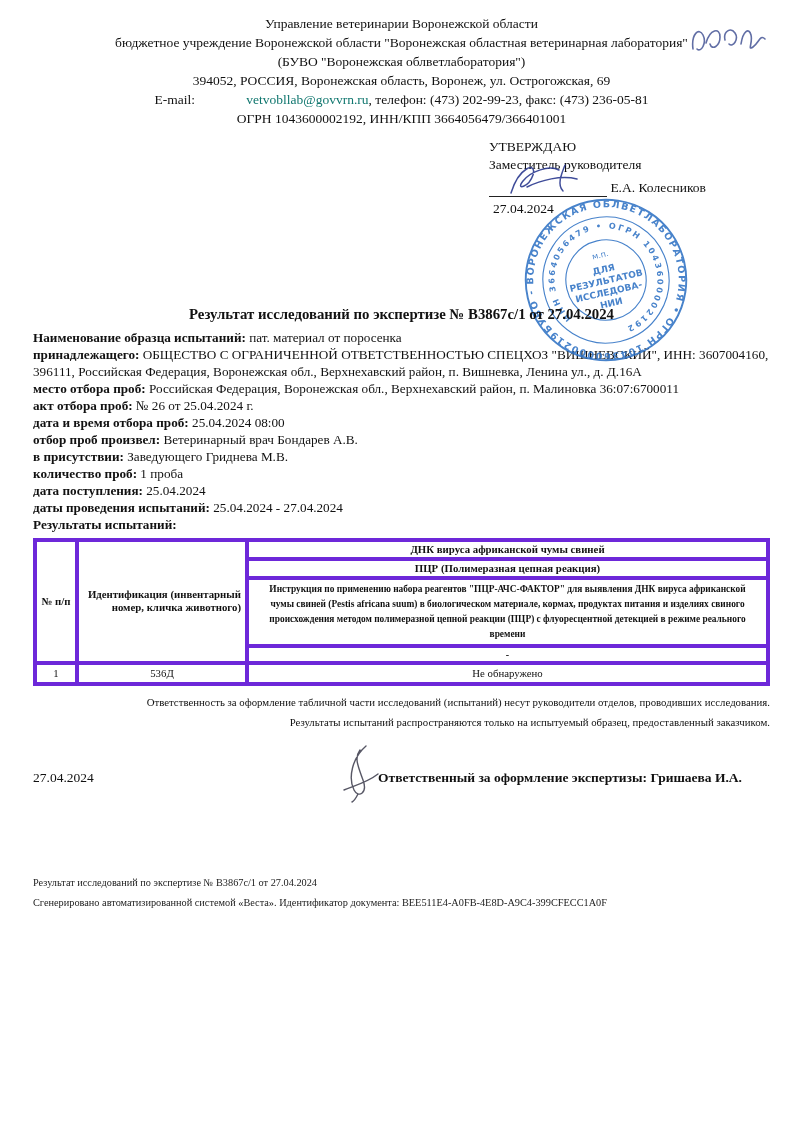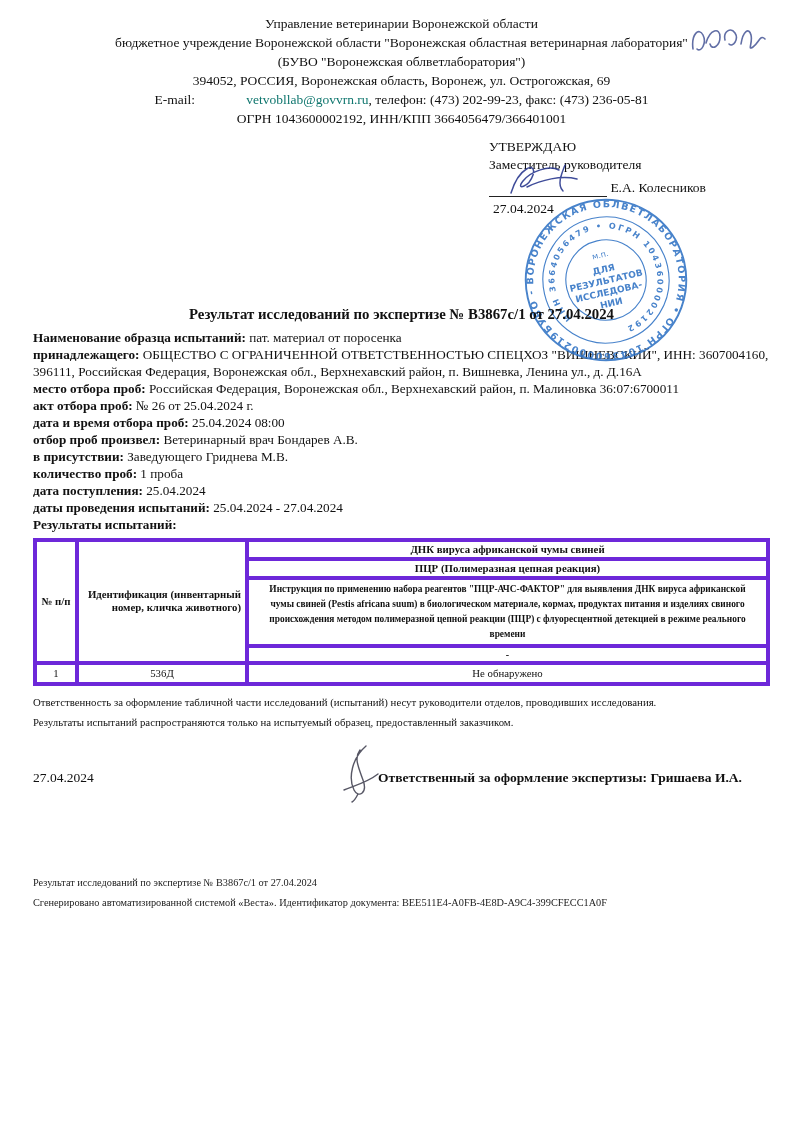--- a/index.html
+++ b/index.html
@@ -31,21 +31,21 @@
   .results { width:100%; border-collapse:collapse; margin-top:5px; }
   .results td { border:4px solid #6d28d9; text-align:center; vertical-align:middle; padding:1px 4px; }
   .results .hcell { font-weight:bold; font-size:10.8px; line-height:13px; }
   .results .method { font-size:9.4px; line-height:15px; padding:2px 8px; }
   .results .dash { font-size:10px; line-height:11px; font-weight:bold; }
   .results .cnum { width:42px; }
   .results .cid { width:170px;text-align:right; }
   .results .data td { font-size:10.8px; line-height:13px; padding:2px 4px; }
 
   .notes { margin-top:10px; font-size:10.8px; line-height:13.5px; color:#111; }
-  .notes p { margin:0 0 7px 0; }
+  .notes p { margin:0 0 7px 0;text-align:right; }
 
   .main-sig { position:absolute; left:332px; top:740px; pointer-events:none; }
 
   .signoff { display:flex; justify-content:space-between; align-items:flex-end; margin-top:40px; font-size:13.5px; }
   .signoff .resp { font-weight:bold; padding-right:28px; }
 
   .page-footer { position:absolute; left:33px; bottom:22px; font-size:10.3px; line-height:20px; color:#222; }
 </style>
 </head>
 <body>

